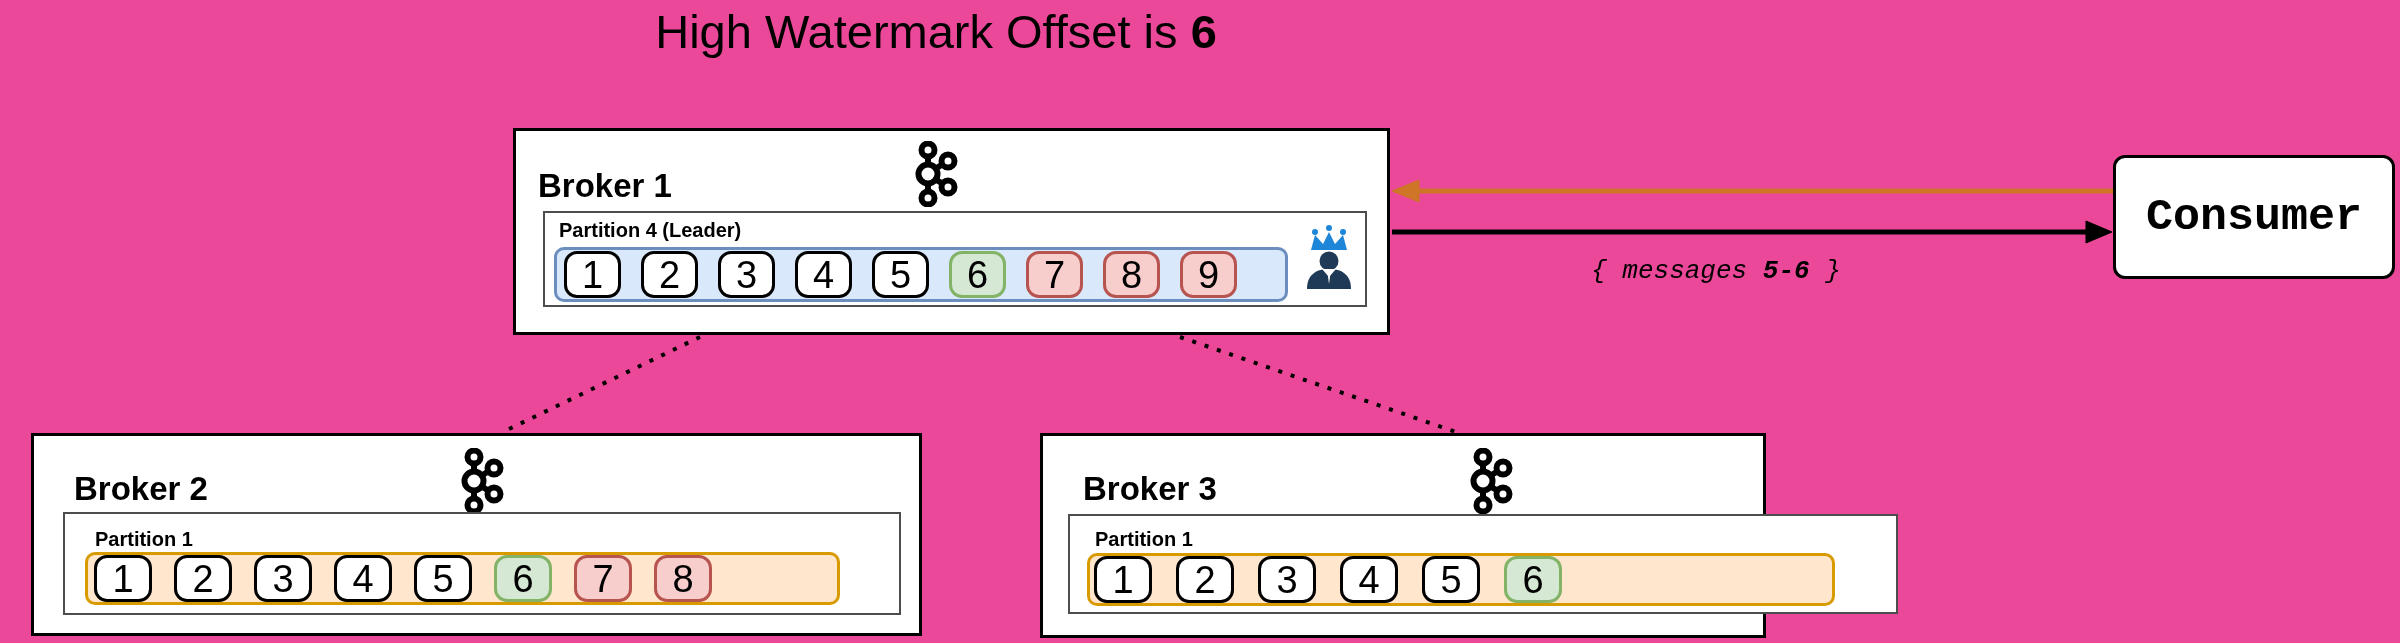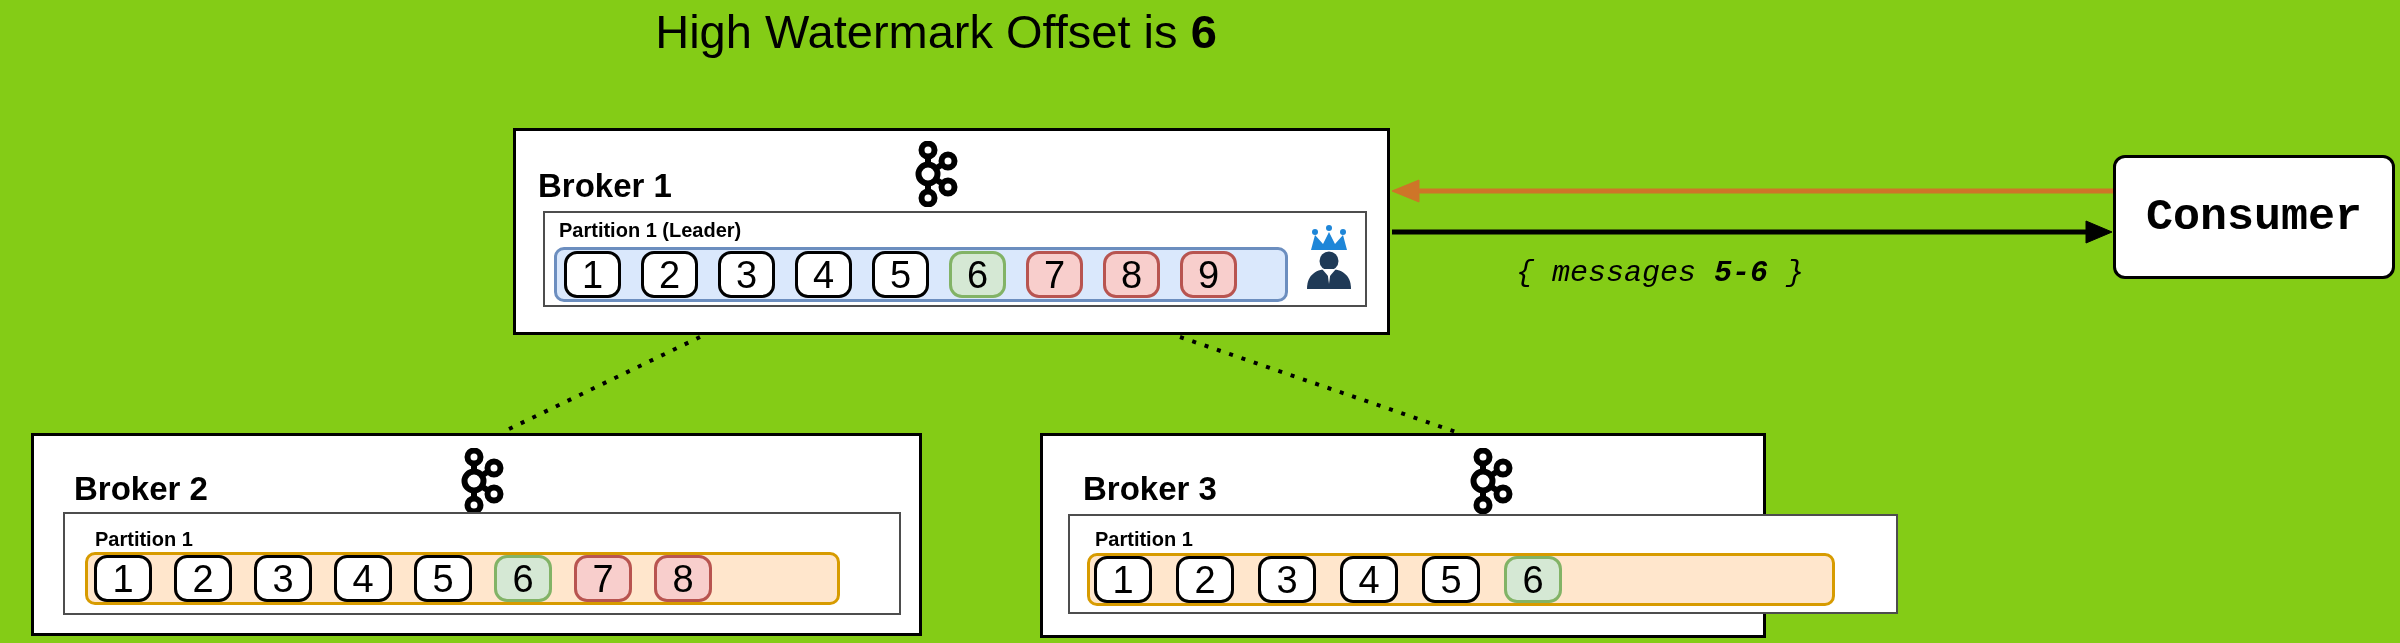--- a/index.html
+++ b/index.html
@@ -1,18 +1,18 @@
 <!DOCTYPE html>
 <html style="--leader-log-fill: #dae8fc; --leader-log-border: #6c8ebf; --replica-log-fill: #ffe6cc; --replica-log-border: #d79b00; --high-watermark-fill: #d5e8d4; --high-watermark-border: #82b366; --unreplicated-fill: #f8cecc; --unreplicated-border: #b85450; --request-arrow: #ce7528; --response-arrow: #000000; --crown: #1e86d8; --person: #1f3a57;"><head>
 <meta charset="utf-8">
 <style>
   * { margin:0; padding:0; box-sizing:border-box; }
   html,body { background:#fff; }
   body { font-family:"Liberation Sans", sans-serif; color:#000; }
-  .canvas { position:relative; width:2400px; height:643px; overflow:hidden; background:#84cc16; }
+  .canvas { position:relative; width:2400px; height:643px; overflow:hidden; background:#ec4899; }
 
   
   .title { position:absolute; left:436px; top:4px; width:1000px; text-align:center;
            font-size:47px; font-weight:400; letter-spacing:0; }
   .title b { font-weight:700; }
 
   
   svg.overlay { position:absolute; left:0; top:0; width:2400px; height:643px; z-index:1; }
   .req-arrow  { stroke:var(--request-arrow); fill:var(--request-arrow); }
   .resp-arrow { stroke:var(--response-arrow); fill:var(--response-arrow); }
@@ -62,22 +62,22 @@
   
   .consumer { position:absolute; left:2113px; top:155px; width:282px; height:124px;
               border:3px solid #000; border-radius:12px; background:#fff; z-index:2;
               display:flex; align-items:center; justify-content:center;font-family:Liberation Mono, monospace; }
   .consumer-label { font-size:45px; font-weight:700; }
 
   
   .request-text { position:absolute; left:1522px; top:86px; width:400px; text-align:center;
                   font-size:23px; line-height:25px; }
   .request-text b { font-weight:700; }
-  .response-text { position:absolute; left:1516px; top:256px; width:400px; 
-                   font-family:"Liberation Mono", monospace; font-style:italic; font-size:30px;
+  .response-text { position:absolute; left:1516px; top:256px; width:400px; text-align:center;
+                   font-family:"Liberation Mono", monospace; font-style:italic; font-size:26px;
                    white-space:pre; }
   .response-text b { font-weight:700; }
 </style>
 </head>
 <body>
 
 <div class="canvas">
 
   <div class="title"><span>High Watermark Offset is</span> <b>6</b></div>
 
@@ -103,21 +103,21 @@
         <line x1="27" y1="28" x2="35" y2="23"></line>
         <line x1="27" y1="38" x2="35" y2="43"></line>
         <circle cx="20" cy="9" r="6.5"></circle>
         <circle cx="20" cy="33" r="9.5"></circle>
         <circle cx="20" cy="57" r="6.5"></circle>
         <circle cx="40" cy="20" r="6.5"></circle>
         <circle cx="40" cy="46" r="6.5"></circle>
       </g>
     </svg>
     <div class="partition">
-      <div class="partition-name">Partition 1 (Leader)</div>
+      <div class="partition-name">Partition 4 (Leader)</div>
       <div class="log-bar log-bar--leader">
 
       <div class="cell cell--default">1</div>
           <div class="cell cell--default">2</div>
           <div class="cell cell--default">3</div>
           <div class="cell cell--default">4</div>
           <div class="cell cell--default">5</div>
           <div class="cell cell--high-watermark">6</div>
           <div class="cell cell--unreplicated">7</div>
           <div class="cell cell--unreplicated">8</div>

